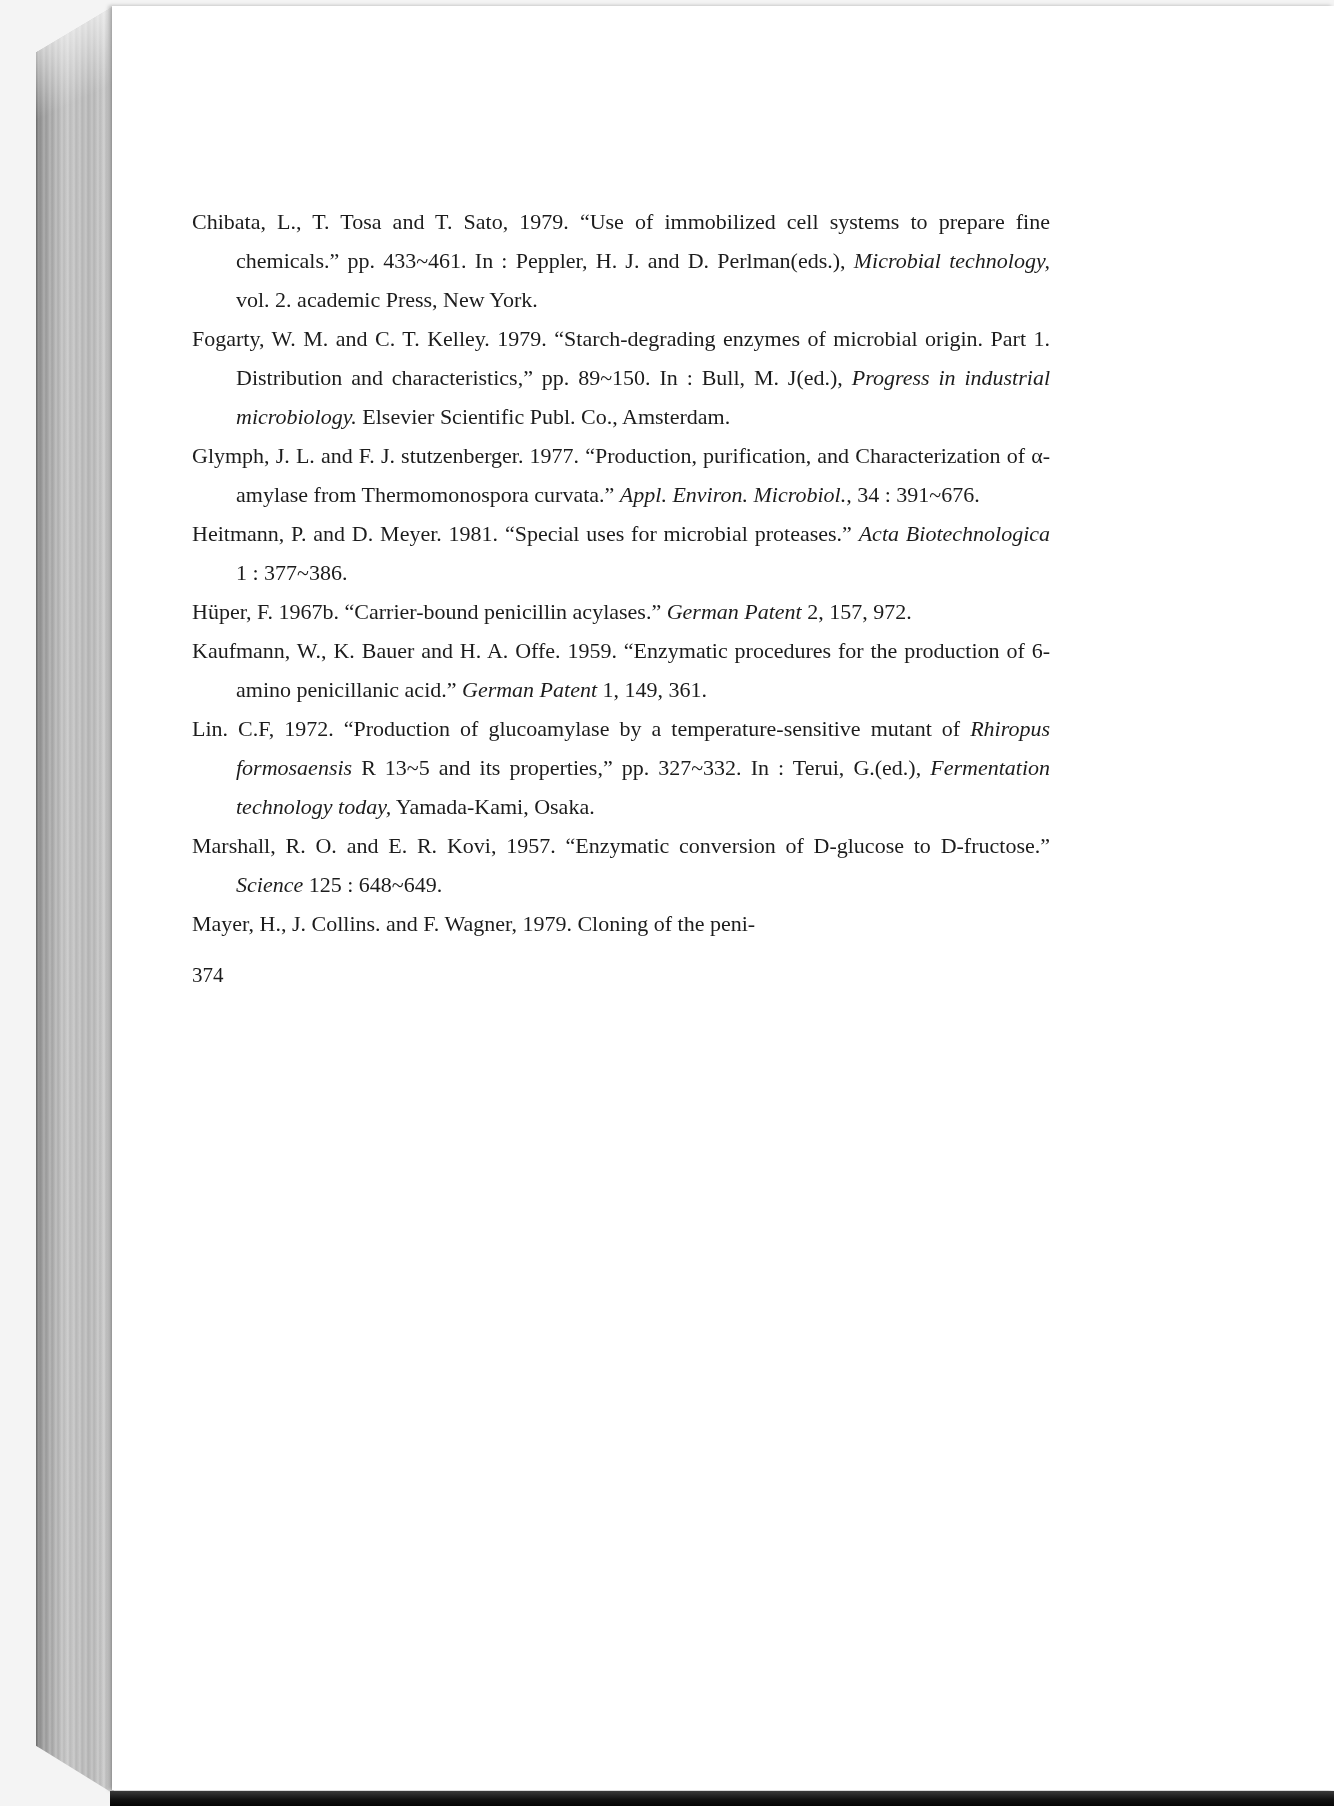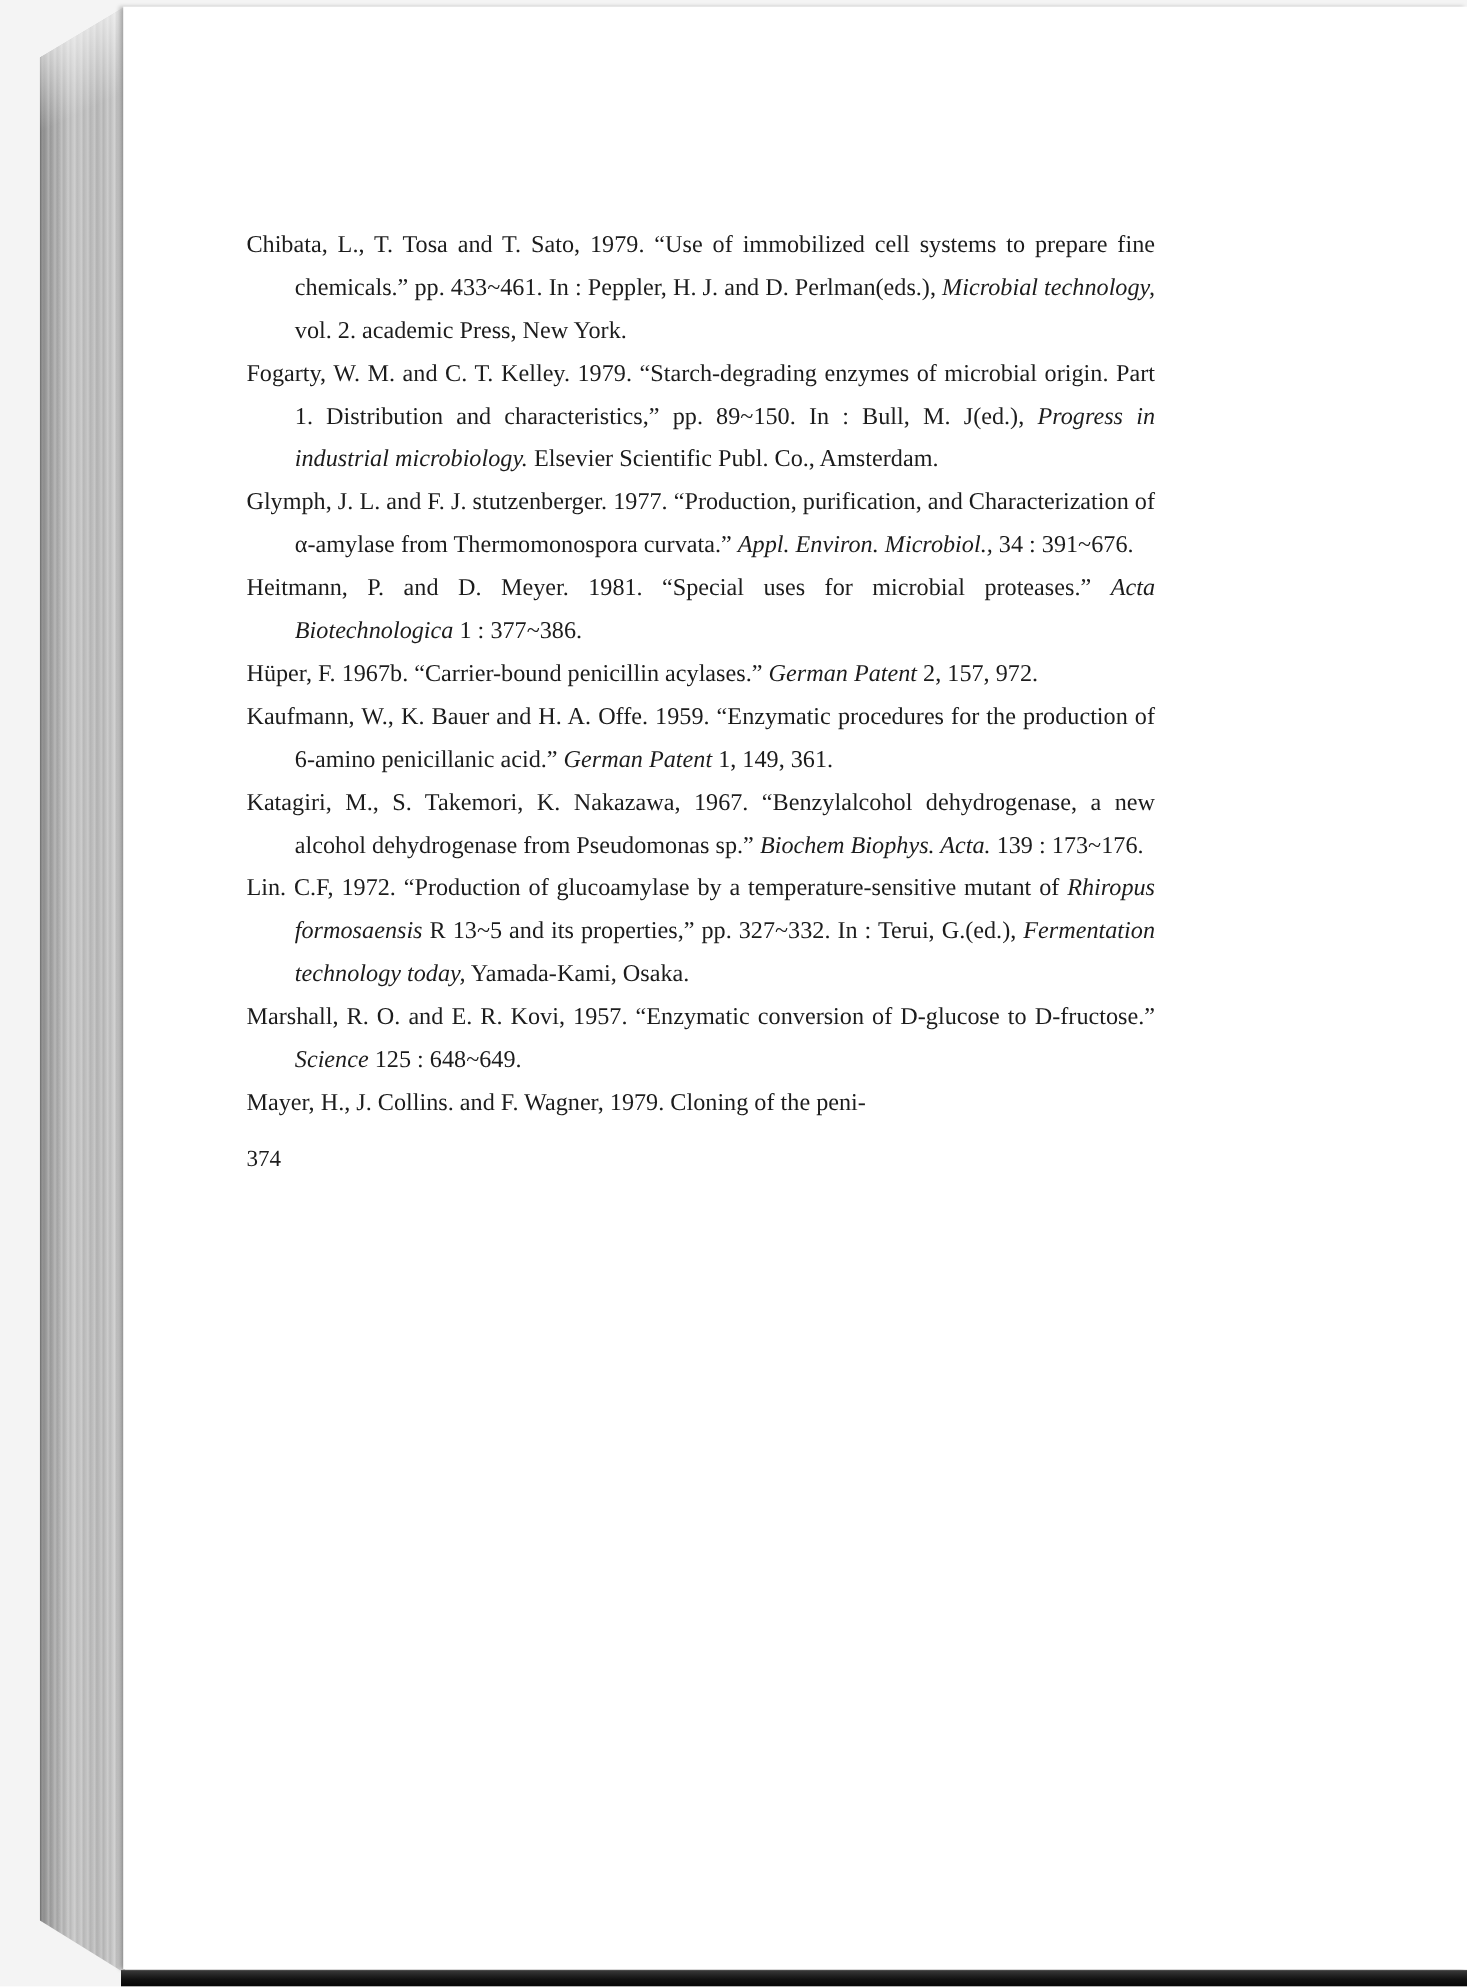--- a/index.html
+++ b/index.html
@@ -44,21 +44,21 @@
     left: 112px;
     top: 6px;
     width: 1222px;
     height: 1784px;
     background: #ffffff;
     box-shadow: -3px 0 4px rgba(0,0,0,0.28);
   }
   .content {
     position: absolute;
     top: 0; left: 0; right: 0; bottom: 0;
-    padding: 196px 284px 0 112px;
+    padding: 196px 284px 0 80px;
   }
   .refs {
     font-family: "Liberation Serif", "DejaVu Serif", serif;
     font-size: 22px;
     line-height: 39px;
     color: #1c1c1c;
     text-align: justify;
   }
   .ref {
     margin: 0;
@@ -91,21 +91,20 @@
   </div>
   <div class="page">
     <div class="content">
       <div class="refs">
           <p class="ref"><span class="rm">Chibata, L., T. Tosa and T. Sato, 1979. “Use of immobilized cell systems to prepare fine chemicals.” pp. 433~461. In : Peppler, H. J. and D. Perlman(eds.), </span><span class="it">Microbial technology,</span><span class="rm"> vol. 2. academic Press, New York.</span></p>
           <p class="ref"><span class="rm">Fogarty, W. M. and C. T. Kelley. 1979. “Starch-degrading enzymes of microbial origin. Part 1. Distribution and characteristics,” pp. 89~150. In : Bull, M. J(ed.), </span><span class="it">Progress in industrial microbiology.</span><span class="rm"> Elsevier Scientific Publ. Co., Amsterdam.</span></p>
           <p class="ref"><span class="rm">Glymph, J. L. and F. J. stutzenberger. 1977. “Production, purification, and Characterization of α-amylase from Thermomonospora curvata.” </span><span class="it">Appl. Environ. Microbiol.,</span><span class="rm"> 34 : 391~676.</span></p>
           <p class="ref"><span class="rm">Heitmann, P. and D. Meyer. 1981. “Special uses for microbial proteases.” </span><span class="it">Acta Biotechnologica</span><span class="rm"> 1 : 377~386.</span></p>
           <p class="ref"><span class="rm">Hüper, F. 1967b. “Carrier-bound penicillin acylases.” </span><span class="it">German Patent</span><span class="rm"> 2, 157, 972.</span></p>
           <p class="ref"><span class="rm">Kaufmann, W., K. Bauer and H. A. Offe. 1959. “Enzymatic procedures for the production of 6-amino penicillanic acid.” </span><span class="it">German Patent</span><span class="rm"> 1, 149, 361.</span></p>
-          <p class="ref"><span class="rm">Katagiri, M., S. Takemori, K. Nakazawa, 1967. “Benzylalcohol dehydrogenase, a new alcohol dehydrogenase from Pseudomonas sp.” </span><span class="it">Biochem Biophys. Acta.</span><span class="rm"> 139 : 173~176.</span></p>
           <p class="ref"><span class="rm">Lin. C.F, 1972. “Production of glucoamylase by a temperature-sensitive mutant of </span><span class="it">Rhiropus formosaensis</span><span class="rm"> R 13~5 and its properties,” pp. 327~332. In : Terui, G.(ed.), </span><span class="it">Fermentation technology today,</span><span class="rm"> Yamada-Kami, Osaka.</span></p>
           <p class="ref"><span class="rm">Marshall, R. O. and E. R. Kovi, 1957. “Enzymatic conversion of D-glucose to D-fructose.” </span><span class="it">Science</span><span class="rm"> 125 : 648~649.</span></p>
           <p class="ref"><span class="rm">Mayer, H., J. Collins. and F. Wagner, 1979. Cloning of the peni-</span></p>
         </div>
       <div class="folio">374</div>
     </div>
   </div>
   <div class="bottom-edge"></div>
 </div>
 

